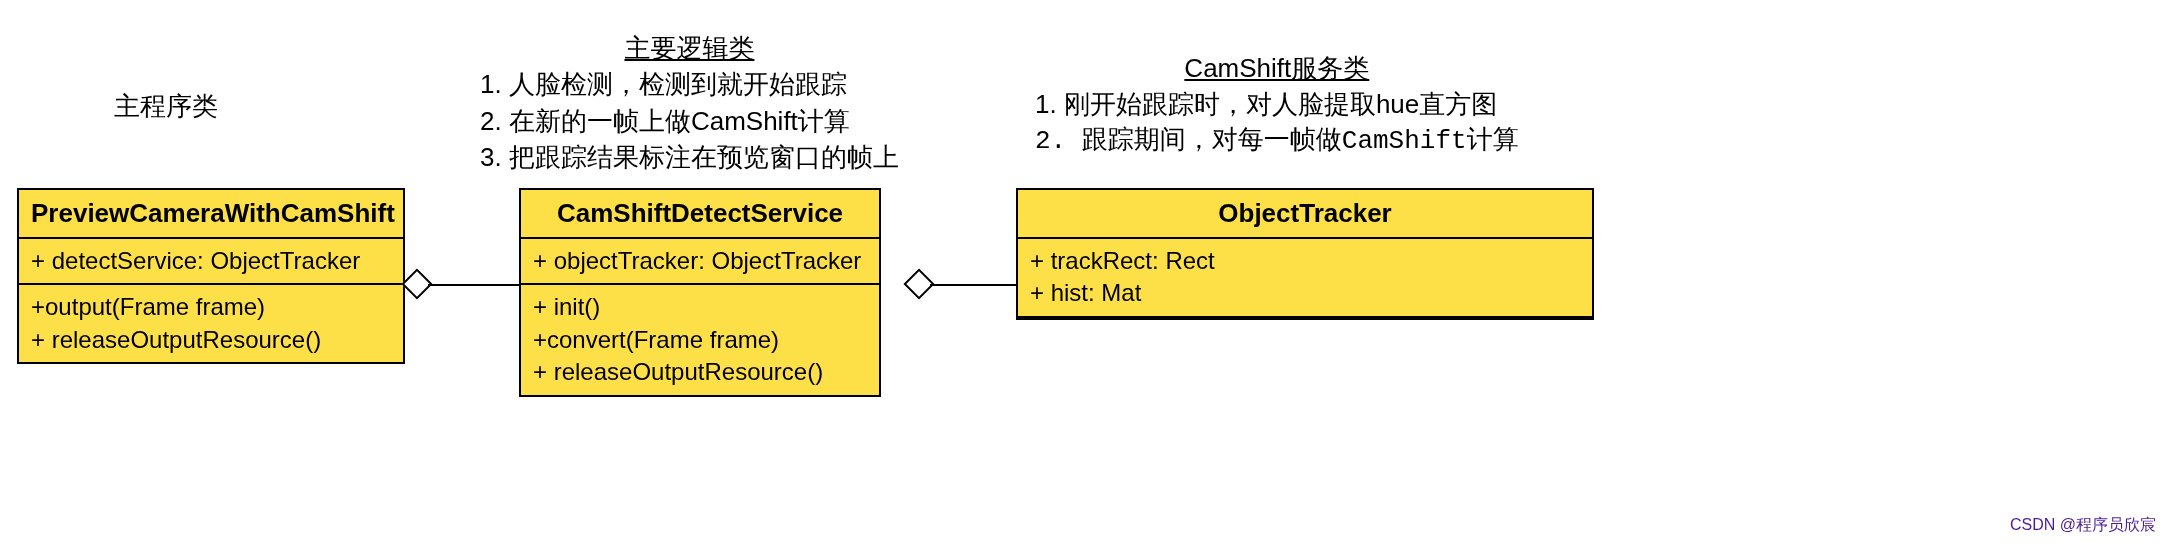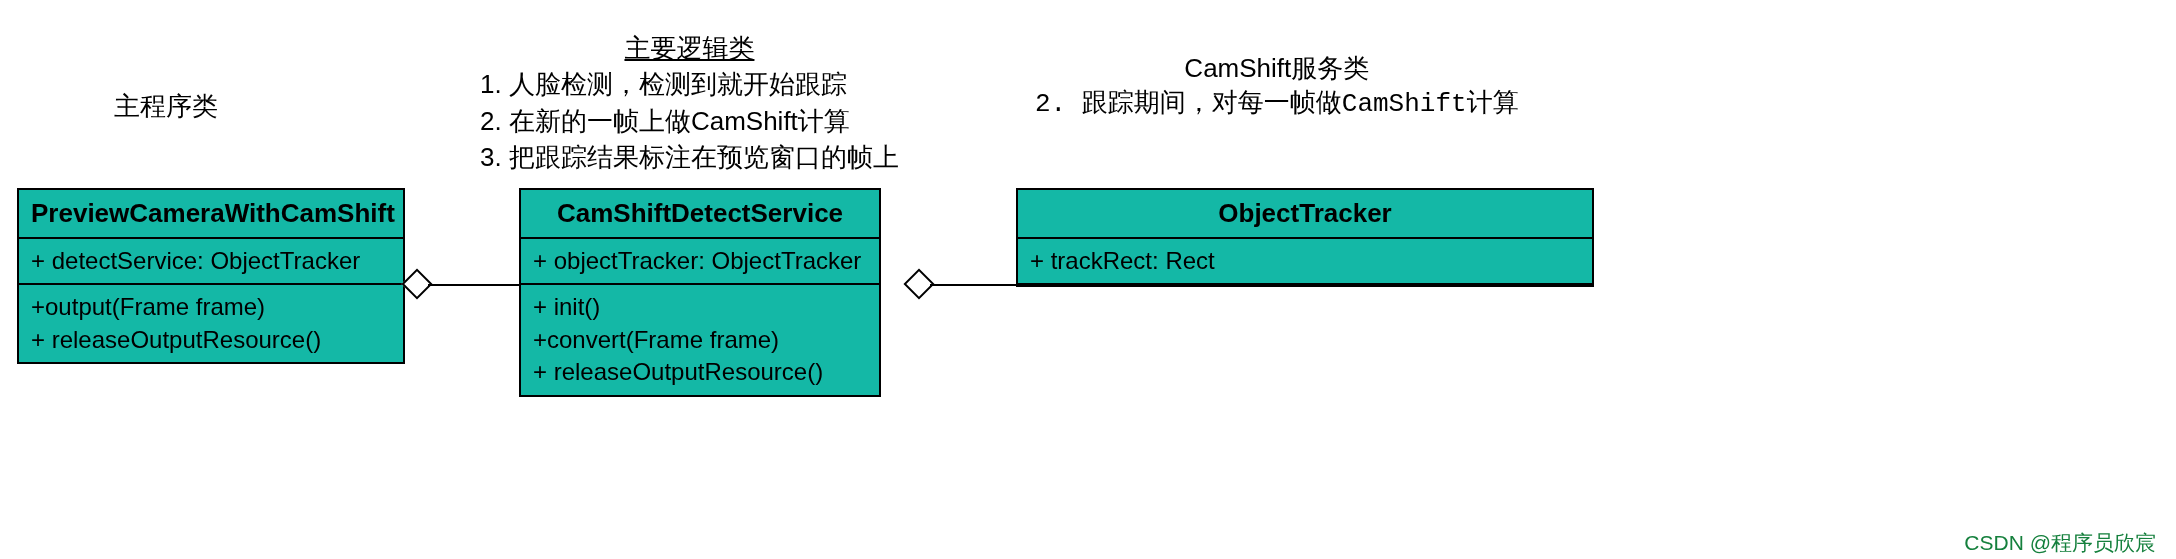--- a/index.html
+++ b/index.html
@@ -13,21 +13,21 @@
     .desc {
       position: absolute;
       text-align: center;
       font-size: 26px;
       line-height: 1.4;
       white-space: nowrap;
     }
     .uml-class {
       position: absolute;
       border: 2px solid #000;
-      background: #14b8a6;
+      background: #fde047;
     }
     .uml-name {
       text-align: center;
       font-weight: bold;
       font-size: 26px;
       padding: 8px 12px;
       border-bottom: 2px solid #000;
     }
     .uml-attrs {
       font-size: 24px;
@@ -49,41 +49,42 @@
       position: absolute;
       width: 22px;
       height: 22px;
       border: 2px solid #000;
       background: #fff;
       transform: rotate(45deg);
     }
     .watermark {
       position: absolute;
       right: 20px;
-      bottom: 2px;
-      font-size: 21px;
-      color: #15803d;
+      bottom: 23px;
+      font-size: 16px;
+      color: #4c1d95;
     }
   </style>
 </head>
 <body>
 
 <div class="desc" style="left:114px; top:88px;">
   <span>主程序类</span>
 </div>
 
 <div class="desc" style="left:480px; top:30px;">
   <div style="text-align:center;text-decoration:underline;">主要逻辑类</div>
   <div style="text-align:left;">1. 人脸检测，检测到就开始跟踪</div>
   <div style="text-align:left;">2. 在新的一帧上做CamShift计算</div>
   <div style="text-align:left;">3. 把跟踪结果标注在预览窗口的帧上</div>
 </div>
 
 <div class="desc" style="left:1035px; top:50px;">
-  <div style="">CamShift服务类</div>
+  <div style="text-decoration:underline;">CamShift服务类</div>
+  <div style="text-align:left;">1. 刚开始跟踪时，对人脸提取hue直方图</div>
   <div style="text-align:center;font-family:Liberation Mono, monospace;">2. 跟踪期间，对每一帧做CamShift计算</div>
 </div>
 
 <div class="uml-class" style="left:17px; top:188px; width:388px;">
   <div class="uml-name">PreviewCameraWithCamShift</div>
   <div class="uml-attrs">
     <div>+ detectService: ObjectTracker</div>
   </div>
   <div class="uml-methods">
     <div>+output(Frame frame)</div>
@@ -100,20 +101,21 @@
     <div>+ init()</div>
     <div>+convert(Frame frame)</div>
     <div>+ releaseOutputResource()</div>
   </div>
 </div>
 
 <div class="uml-class" style="left:1016px; top:188px; width:578px;">
   <div class="uml-name">ObjectTracker</div>
   <div class="uml-attrs">
     <div>+ trackRect: Rect</div>
+    <div>+ hist: Mat</div>
   </div>
 </div>
 
 <div class="diamond" style="left:406px; top:273px;"></div>
 <div class="connector" style="left:428px; top:284px; width:91px;"></div>
 
 <div class="diamond" style="left:908px; top:273px;"></div>
 <div class="connector" style="left:930px; top:284px; width:86px;"></div>
 
 <div class="watermark">CSDN @程序员欣宸</div>

